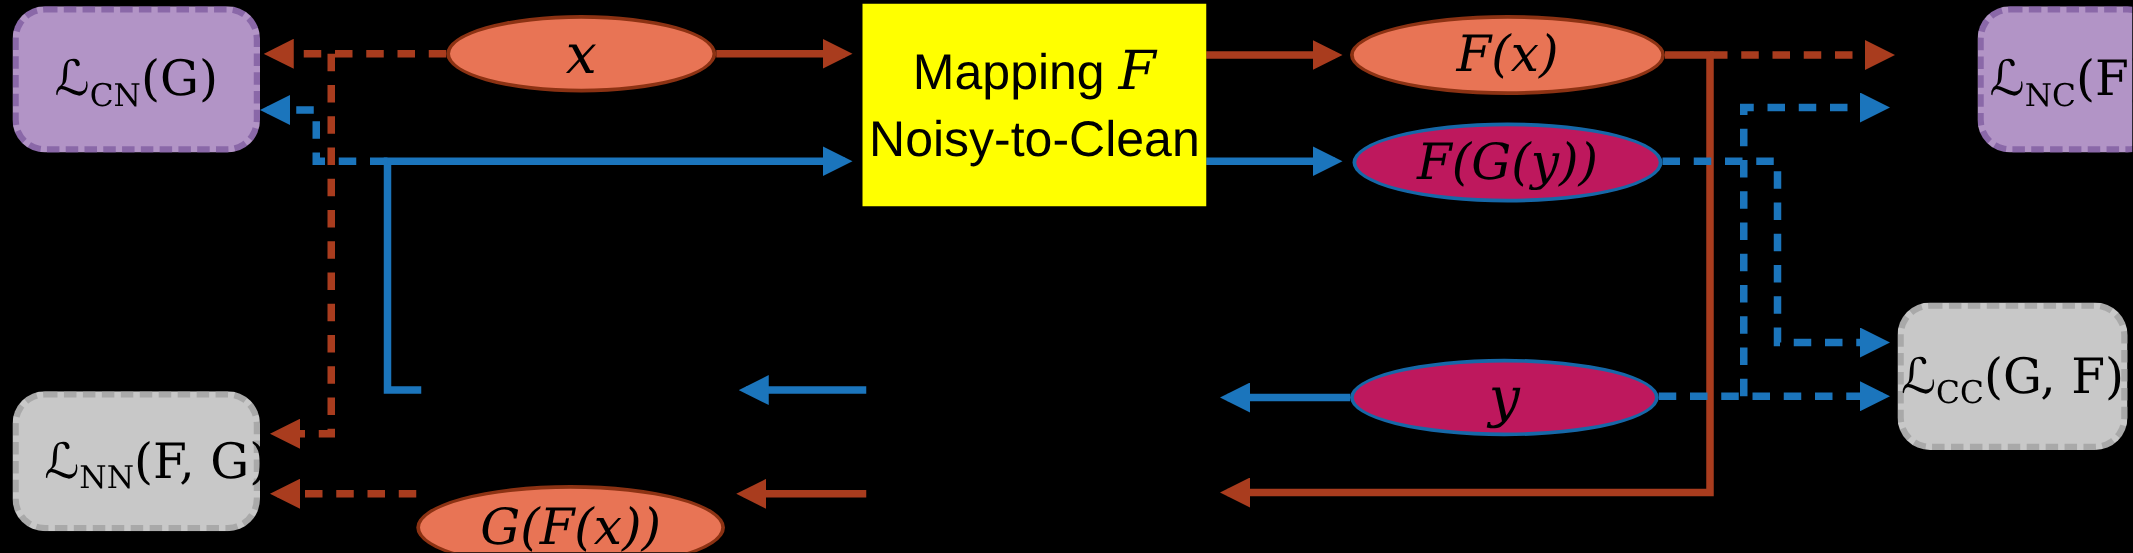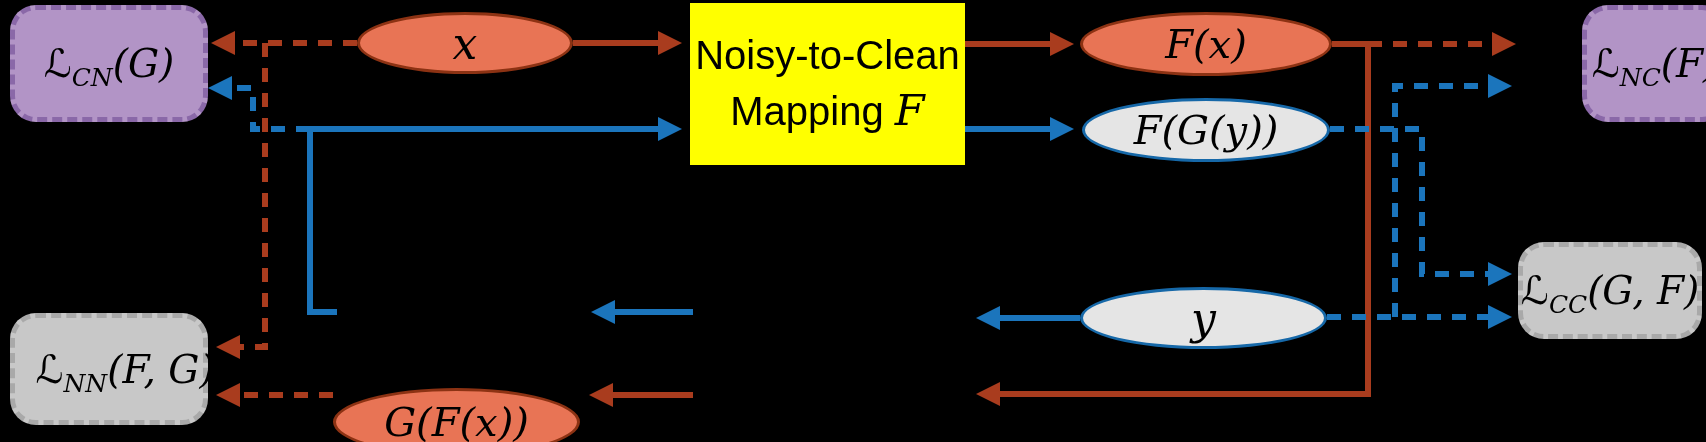--- a/index.html
+++ b/index.html
@@ -9,26 +9,26 @@
   }
   .wires { position:absolute; left:0; top:0; width:1706px; height:442px; }
   .node { position:absolute; box-sizing:border-box; display:flex; align-items:center; justify-content:center; color:#000; }
 
   .loss  { border-radius:26px; border:5px dashed; }
   .loss.gan   { background:#B294C6; border-color:#8A68A8; }
   .loss.cycle { background:#C8C8C8; border-color:#A9A9A9; }
 
   .ellipse { border-radius:50%; border:3px solid; }
   .ellipse.noisy { background:#E87455; border-color:#8C3213; }
-  .ellipse.clean { background:#e5e5e5; border-color:#1668A8; }
+  .ellipse.clean { background:#be185d; border-color:#1668A8; }
 
   .mapping { background:#FFFF00; flex-direction:column; text-align:center;
              font-size:40px; line-height:1.32; }
   .var-label { font-family:"DejaVu Serif","DejaVu Sans",serif; font-style:italic; font-size:40px; }
-  .loss-label { font-family:"DejaVu Serif","DejaVu Sans",serif; font-style:italic; font-size:39px; white-space:nowrap; }
+  .loss-label { font-family:"DejaVu Serif","DejaVu Sans",serif; font-size:39px; white-space:nowrap; }
   .loss-label sub { font-size:25px; line-height:0; }
   .mapping .var { font-family:"DejaVu Serif","DejaVu Sans",serif; font-style:italic; font-size:43px; }
 </style>
 </head>
 <body>
 
 <div class="canvas">
 
   <svg class="wires" viewBox="0 0 1706 442">
     <defs>
@@ -74,27 +74,27 @@
   </div>
 
   <div class="node loss gan" style="left:1582px; top:5px; width:146px; height:117px;">
     <span class="loss-label"><span>ℒ</span><sub>NC</sub><span>(F)</span></span>
   </div>
 
   <div class="node loss cycle" style="left:10px; top:313px; width:198px; height:112px;padding-left:32px;">
     <span class="loss-label"><span>ℒ</span><sub>NN</sub><span>(F, G)</span></span>
   </div>
 
-  <div class="node loss cycle" style="left:1518px; top:242px; width:184px; height:97px;">
+  <div class="node loss cycle" style="left:1518px; top:242px; width:184px; height:118px;">
     <span class="loss-label"><span>ℒ</span><sub>CC</sub><span>(G, F)</span></span>
   </div>
 
   <div class="node mapping" style="left:690px; top:3px; width:275px; height:162px;">
+    <div><span>Mapping</span> <span class="var">F</span></div>
     <div>Noisy-to-Clean</div>
-    <div><span>Mapping</span> <span class="var">F</span></div>
   </div>
 
 
   <div class="node ellipse noisy" style="left:357px; top:12px; width:216px; height:62px;">
     <span class="var-label" style="font-size:44px;">x</span>
   </div>
 
   <div class="node ellipse noisy" style="left:1080px; top:12px; width:252px; height:64px;">
     <span class="var-label">F(x)</span>
   </div>

